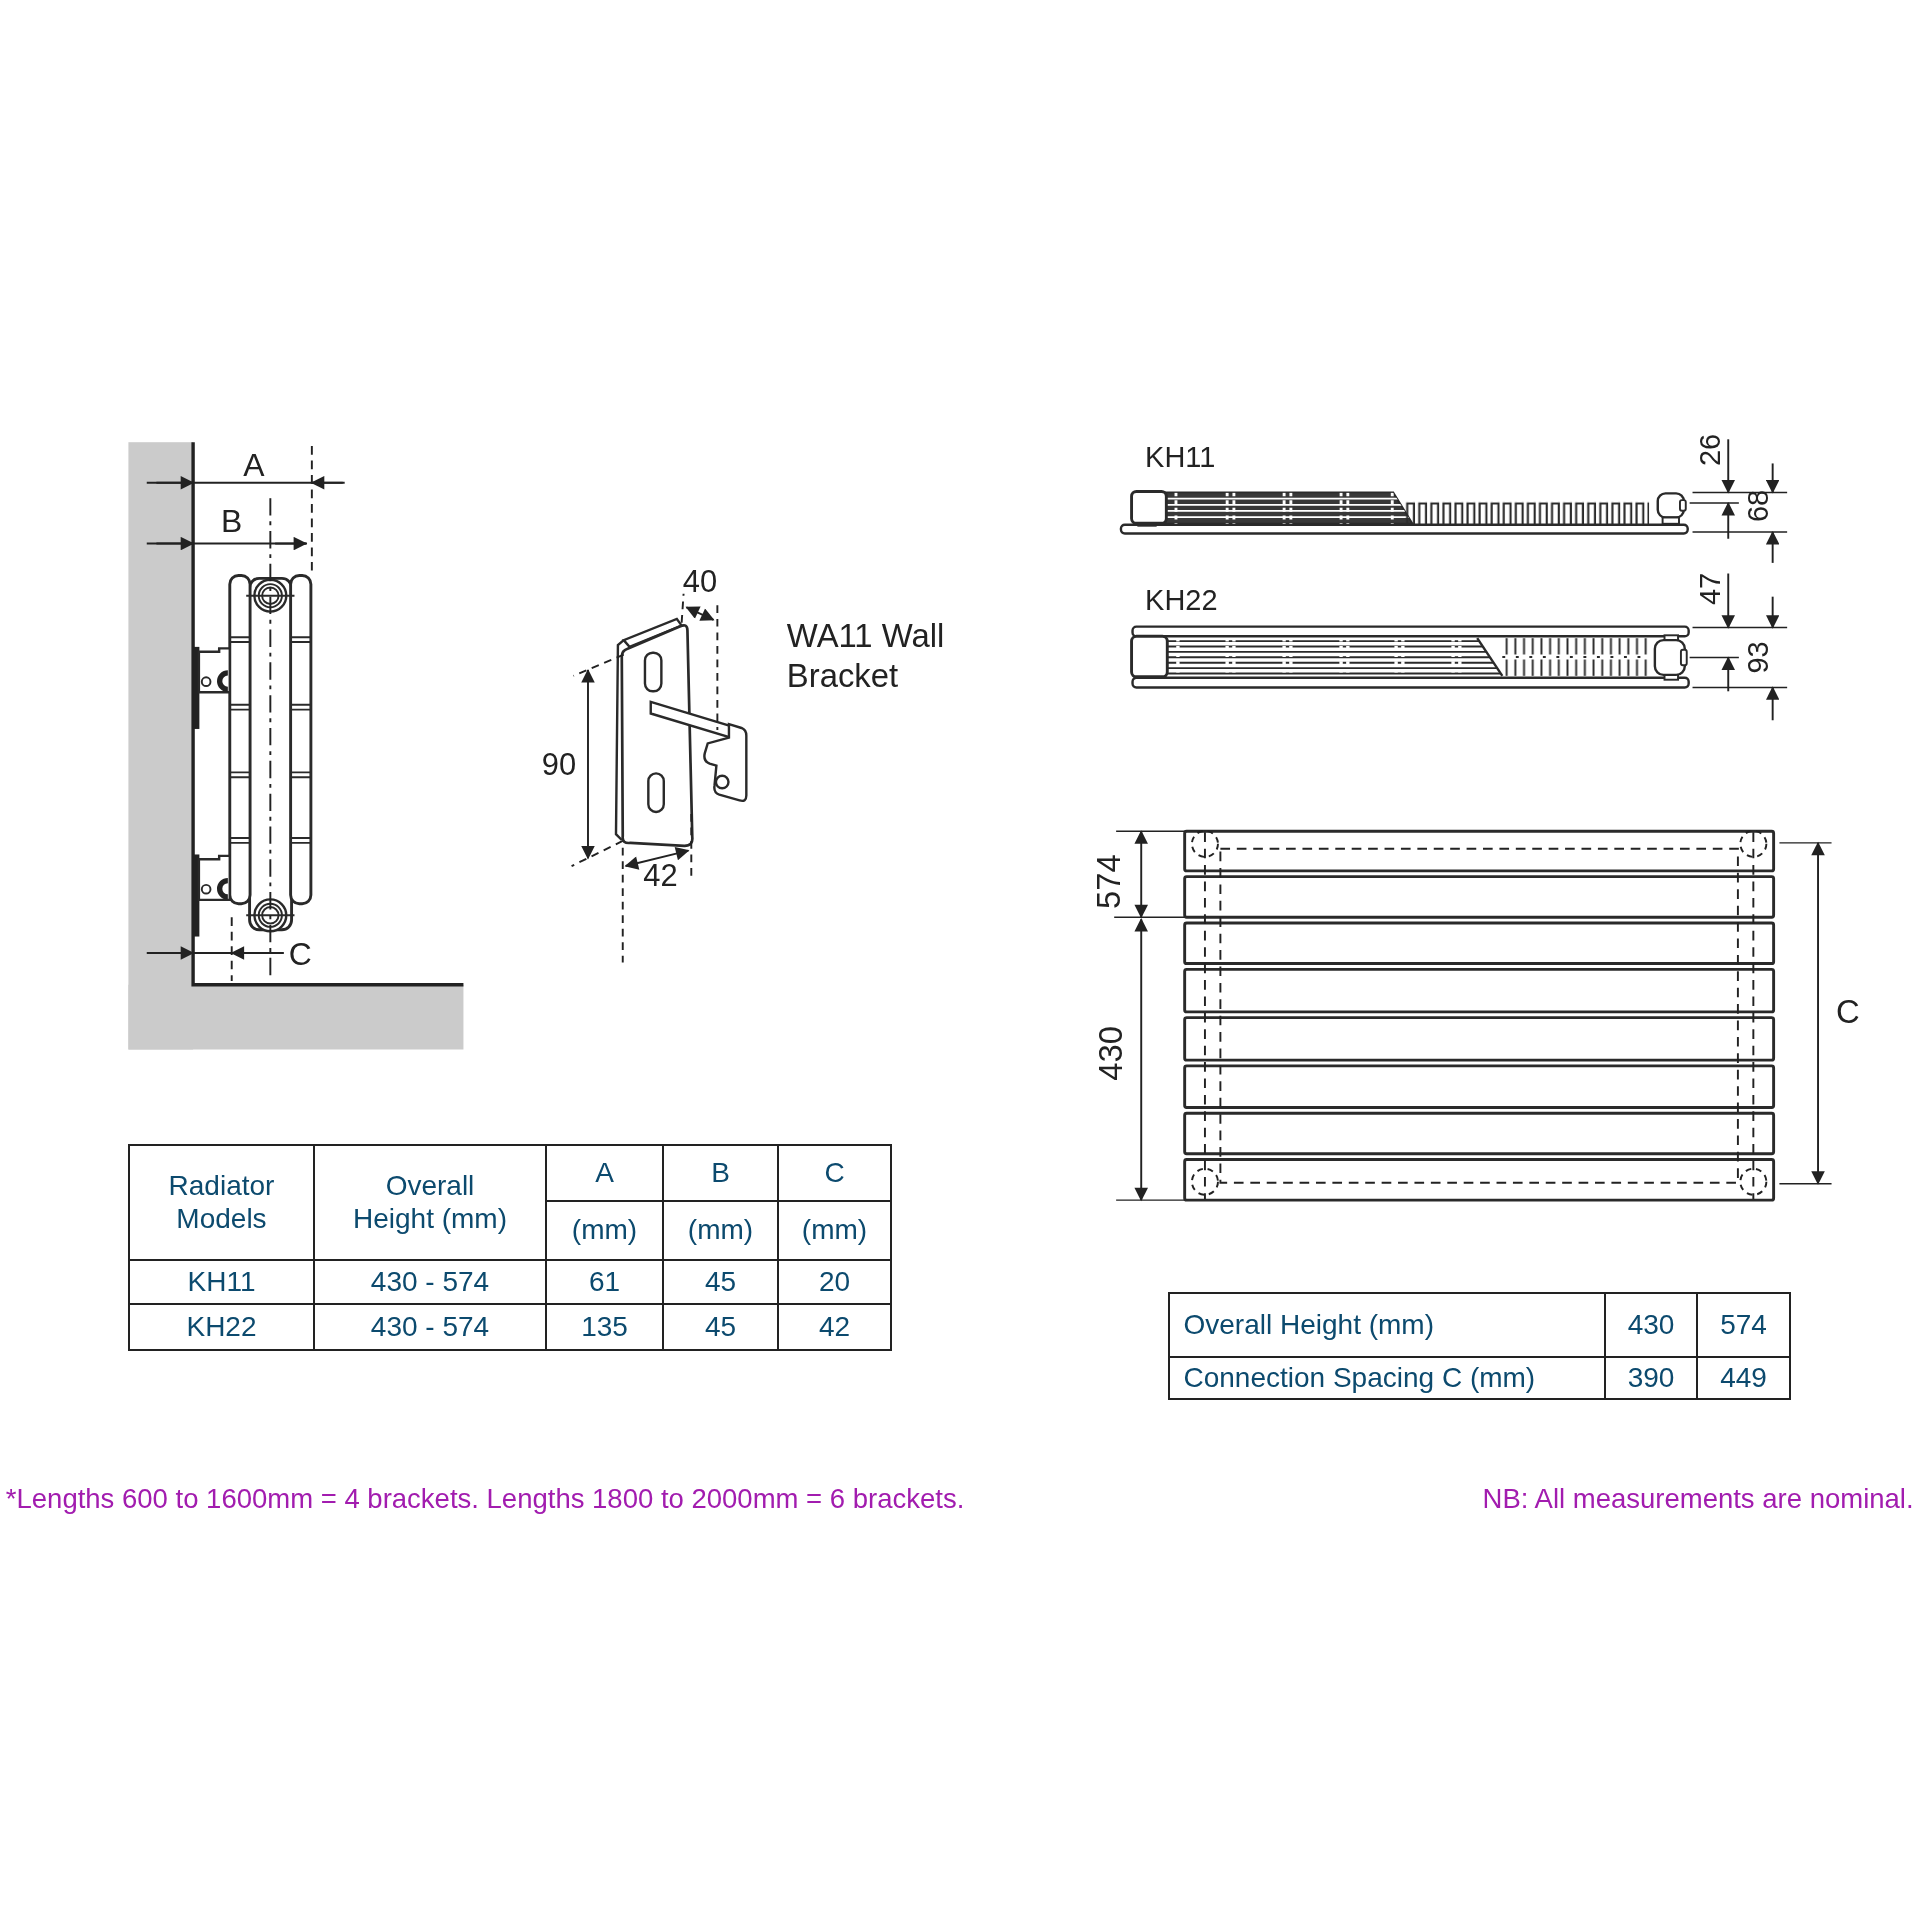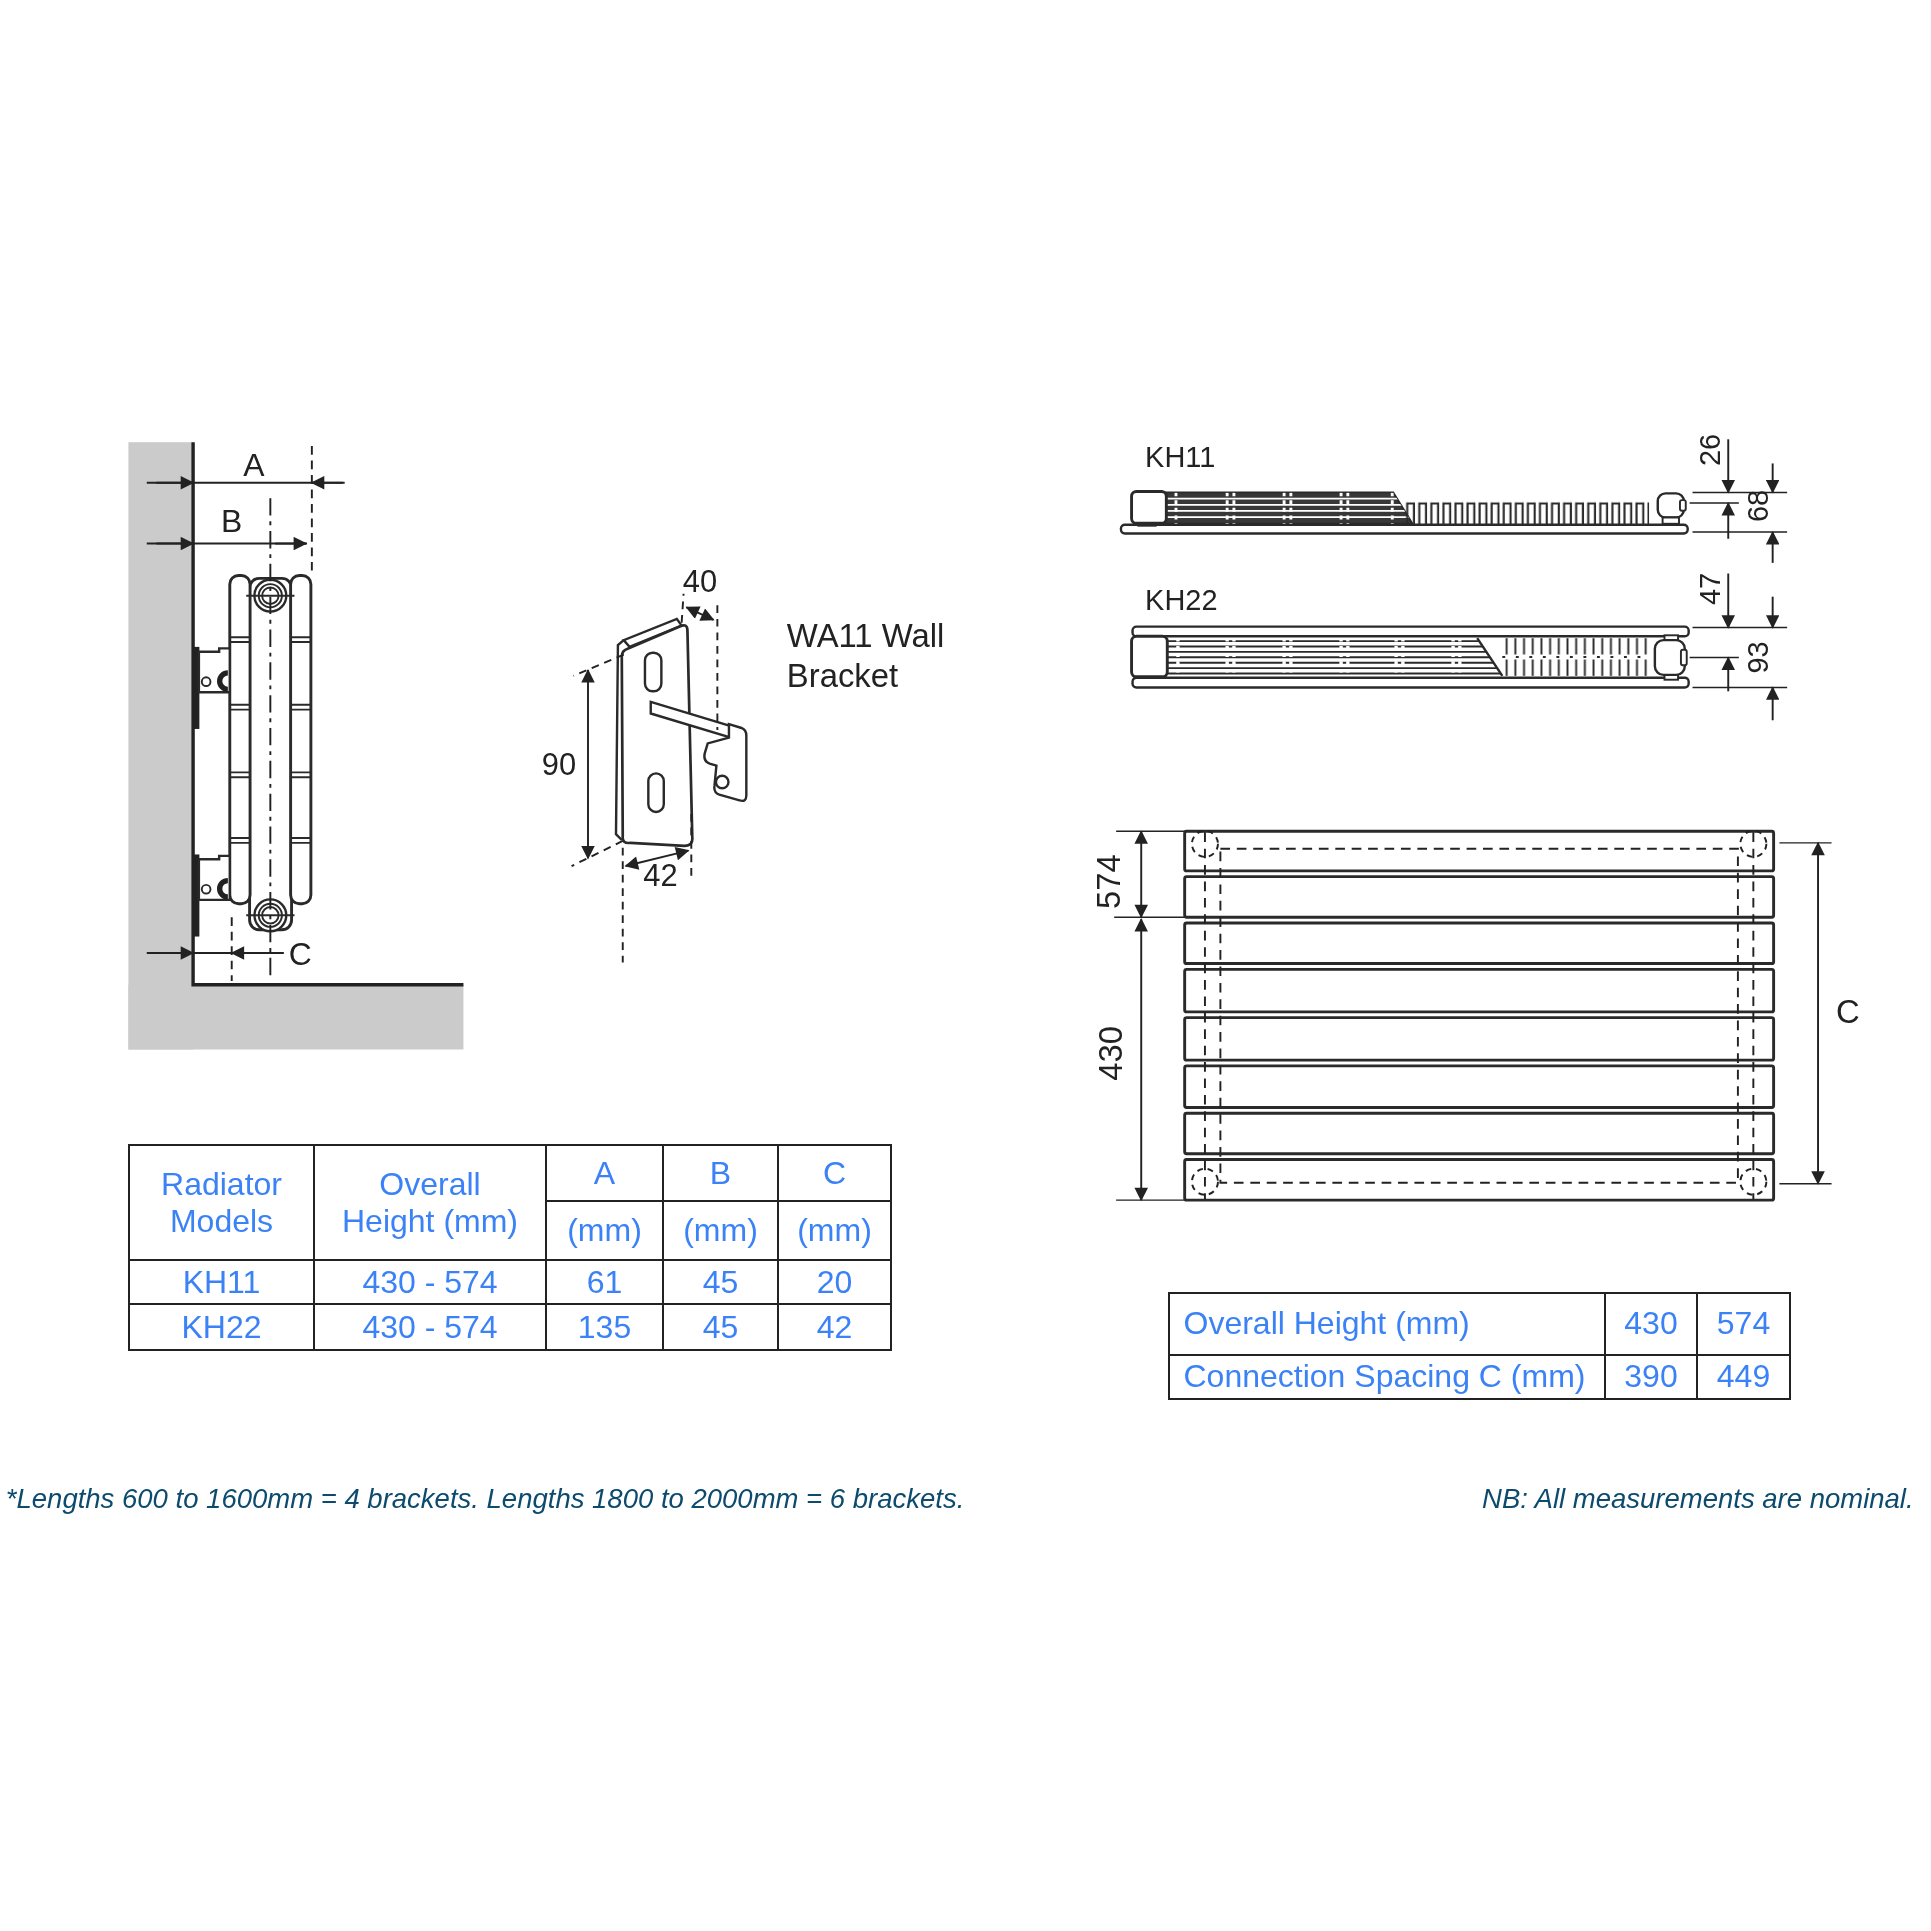--- a/index.html
+++ b/index.html
@@ -2,25 +2,25 @@
 <html><head>
 <meta charset="utf-8">
 <style>
   html,body{margin:0;padding:0;background:#fff;}
   .page{position:relative;width:1931px;height:1931px;background:#ffffff;
         font-family:"Liberation Sans",sans-serif;color:#222;overflow:hidden;}
   svg text{fill:#222;font-family:"Liberation Sans",sans-serif;}
   .t33{font-size:33px}.t32{font-size:32px}.t30{font-size:30px}.t34{font-size:34px}
   
   .dtable{position:absolute;border-collapse:collapse;table-layout:fixed;
-          font-size:32px;color:#3b82f6;}
+          font-size:28px;color:#0c4a6e;}
   .dtable td{border:2.9px solid #222;text-align:center;vertical-align:middle;
              padding:0;line-height:1.15;}
   .dtable td.lbl{text-align:left;padding-left:13.5px;margin-left:44px;}
-  .footnote{position:absolute;font-size:27.5px;color:#0c4a6e;white-space:nowrap;font-style:italic;}
+  .footnote{position:absolute;font-size:27.5px;color:#a21caf;white-space:nowrap;}
 </style>
 </head>
 <body>
 
 <div class="page">
 
 <svg width="1931" height="1931" viewBox="0 0 2000 2000" style="position:absolute;left:0;top:0;">
   <defs>
     <marker id="arw" viewBox="0 0 10 10" refX="9.2" refY="5" markerWidth="15" markerHeight="7" orient="auto-start-reverse" markerUnits="strokeWidth">
       <path d="M0,0 L10,5 L0,10 Z" fill="#222"></path>

